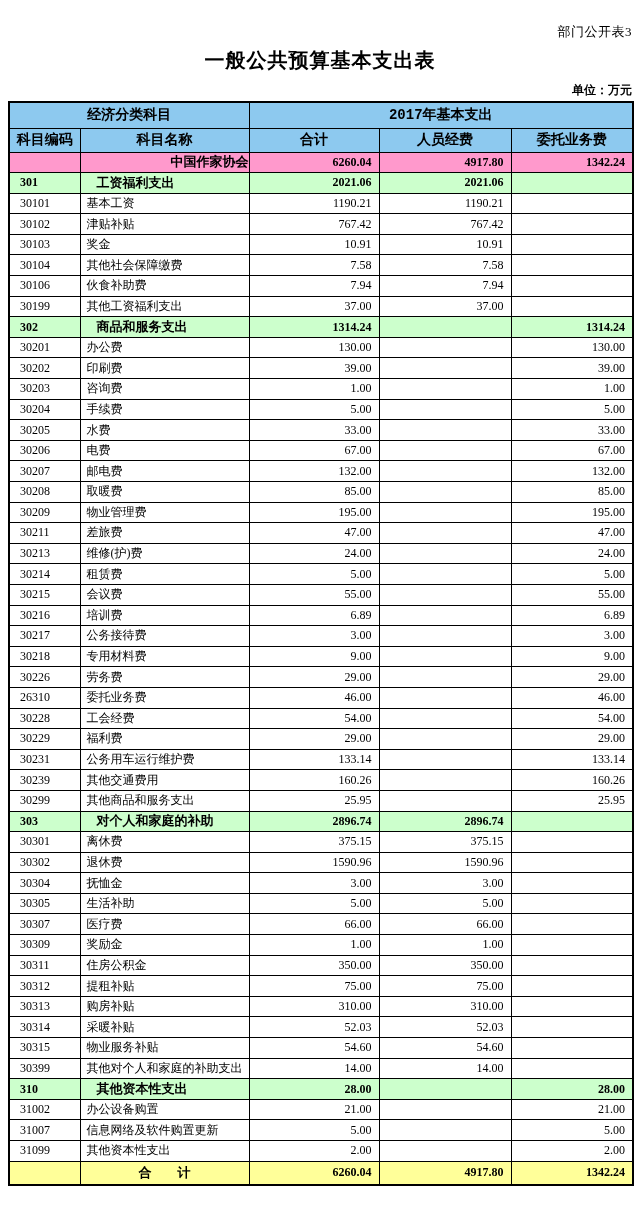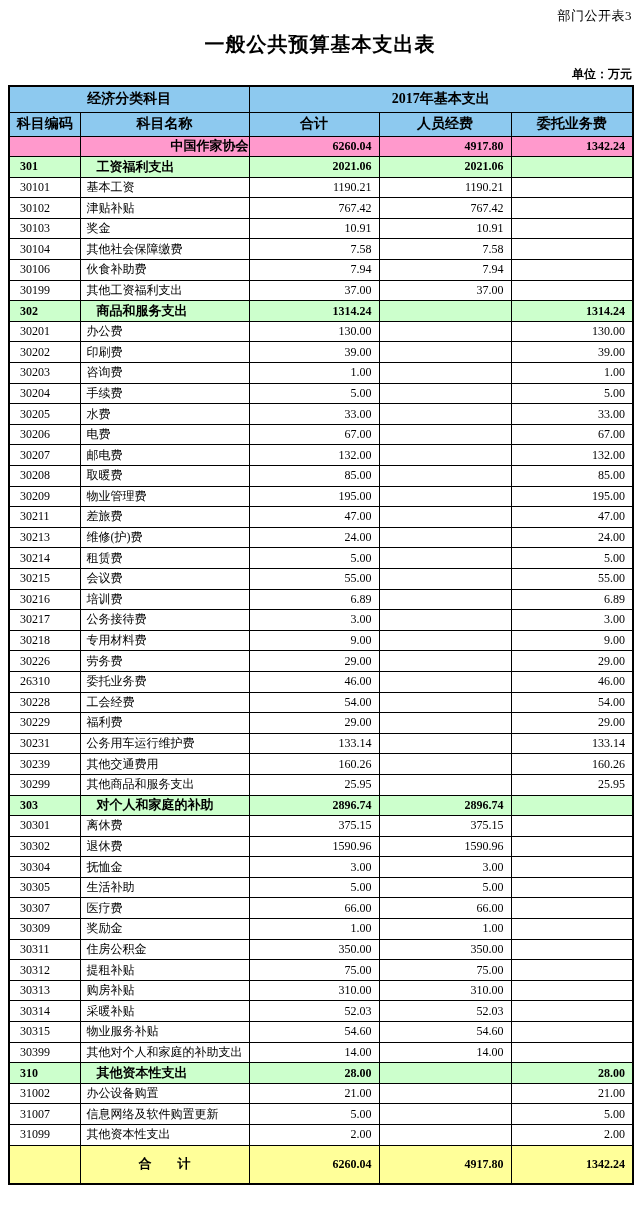--- a/index.html
+++ b/index.html
@@ -15,21 +15,21 @@
     width: 640px;
     height: 1220px;
     font-family: "Liberation Serif", "DejaVu Serif", serif;
     color: #000;
     overflow: hidden;
   }
   .page { width: 640px; padding: 0 8px; }
   .doc-label {
     text-align: right;
     font-size: 13px;
-    padding-top: 7px;
+    padding-top: 23px;
     letter-spacing: 0.5px;
   }
   .title {
     text-align: center;
     font-family: "Liberation Sans", "DejaVu Sans", sans-serif;
     font-weight: bold;
     font-size: 20px;
     letter-spacing: 1px;
     margin: 6px 0 8px 0;
   }
@@ -45,39 +45,39 @@
     table-layout: fixed;
     border: 2px solid var(--line);
   }
   table.budget th, table.budget td {
     border: 1px solid var(--line);
     overflow: hidden;
     white-space: nowrap;
   }
   thead th {
     background: var(--blue);
-    font-family: Liberation Serif, serif;
+    font-family: Liberation Mono, monospace;
     font-weight: bold;
     font-size: 14px;
     text-align: center;
   }
   thead tr.group-row th { height: 26px; }
   thead tr.col-row th { height: 24px; }
   tbody td {
     height: 20.6px;
     font-size: 12px;
   }
   td.code { text-align: left; padding-left: 10px; }
   td.name { text-align: left; padding-left: 6px; }
   td.num  { text-align: right; padding-right: 7px; }
   tr.org td  { background: var(--pink); font-weight: bold; text-align: right; }
   tr.sec td  { background: var(--green); font-weight: bold; }
   tr.sec td.name { padding-left: 16px; }
   tr.tot td  { background: var(--yellow); font-weight: bold; }
-  tr.tot td.name { text-align: center; padding-left: 0; height: 39px; }
+  tr.tot td.name { text-align: center; padding-left: 0; height: 24px; }
   tr.org td.name, tr.sec td.name, tr.tot td.name {
     font-family: "Liberation Sans", "DejaVu Sans", sans-serif;
     font-size: 13px;
   }
 </style>
 </head>
 <body>
 
 <div class="page">
   <div class="doc-label">部门公开表3</div>

